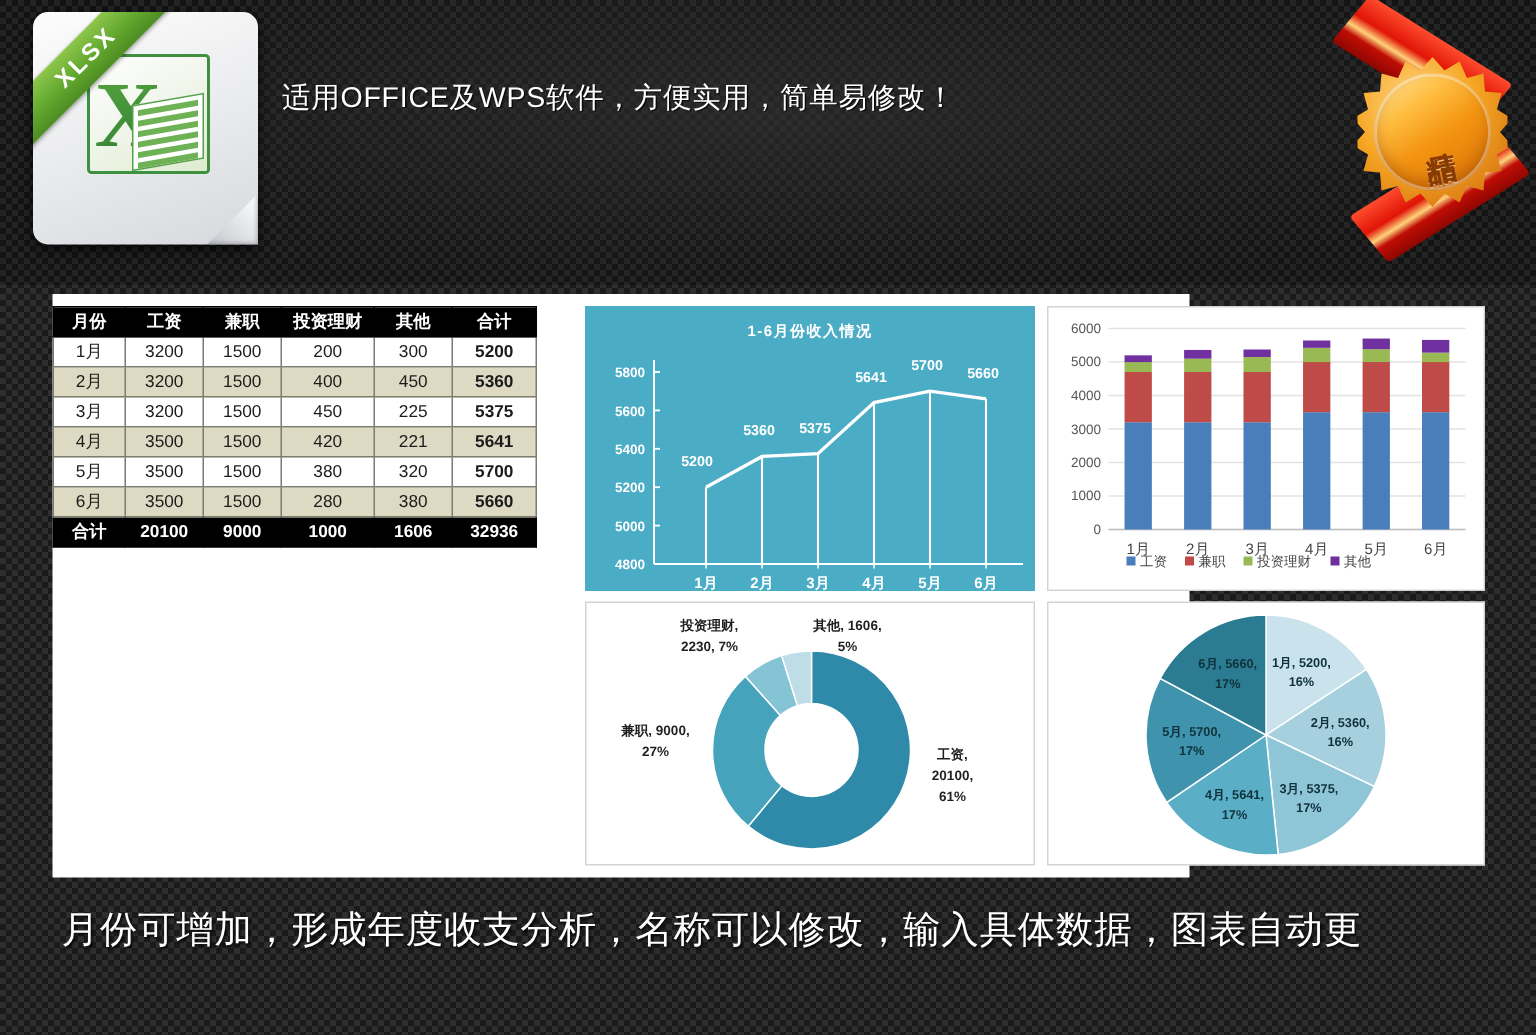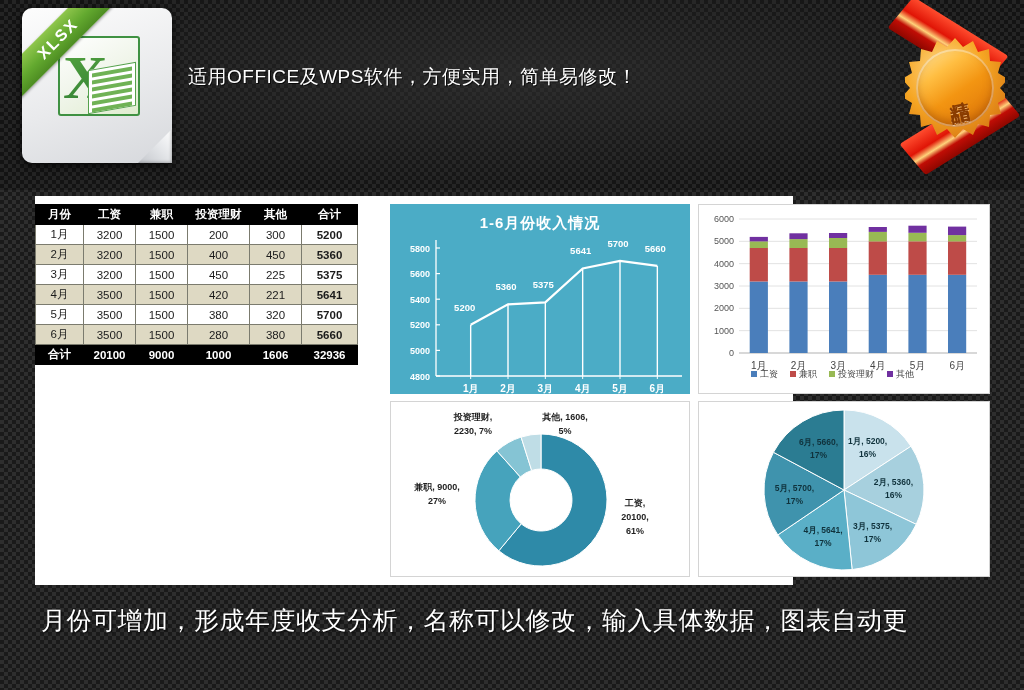--- a/index.html
+++ b/index.html
@@ -81,21 +81,21 @@
 
   
   #title-block { position: absolute; left: 188px; top: 36px; }
   #main-title {
     font-size: 45px; font-weight: bold; line-height: 1; letter-spacing: 1px;
     white-space: nowrap;
   }
   #main-title .t-yellow { color: #ffe400; text-shadow: 2px 2px 0 rgba(0,0,0,.6); }
   #main-title .t-green  { color: #2bff2b; text-shadow: 2px 2px 0 rgba(0,0,0,.6); }
   #subtitle {
-    margin-top: 28px; font-size: 19px; color: #ffffff; letter-spacing: .5px;
+    margin-top: 16px; font-size: 19px; color: #ffffff; letter-spacing: .5px;
     white-space: nowrap; text-shadow: 1px 1px 0 rgba(0,0,0,.7);
   }
 
   
   #badge { position: absolute; right: 10px; top: 6px; width: 118px; height: 162px; }
   #badge .ribbon-l, #badge .ribbon-r {
     position: absolute; width: 112px; height: 40px;
     background: linear-gradient(180deg, #ff4c2e 0%, #e01506 40%, #ffd27a 58%, #c00d05 72%, #8e0700 100%);
   }
   #badge .ribbon-l { left: -4px; top: 16px; transform: rotate(32deg) skewX(-8deg); border-radius: 3px; }
@@ -150,21 +150,21 @@
   
   .panel { position: absolute; background: #ffffff; border: 1px solid #d4d4d4; }
 
   
   #line-chart-panel {
     left: 355px; top: 8px; width: 300px; height: 190px;
     background: #4bacc6; border: none;
   }
   #line-title {
     position: absolute; left: 0; top: 10px; width: 100%; text-align: center;
-    color: #ffffff; font-size: 15px; font-weight: bold; letter-spacing: 1px;
+    color: #ffffff; font-size: 10px; font-weight: bold; letter-spacing: 1px;
   }
   #line-svg { position: absolute; left: 0; top: 0; }
   .lc-axis-label { fill: #ffffff; font-size: 9px; font-weight: bold; font-family: "Liberation Sans", sans-serif; }
   .lc-x-label   { fill: #ffffff; font-size: 10px; font-weight: bold; font-family: "Liberation Sans", sans-serif; text-anchor: middle; }
   .lc-pt-label  { fill: #ffffff; font-size: 9.5px; font-weight: bold; font-family: "Liberation Sans", sans-serif; text-anchor: middle; }
 
   
   #bar-chart-panel { left: 663px; top: 8px; width: 292px; height: 190px; }
   .bc-axis-label { fill: #555; font-size: 9px; font-family: "Liberation Sans", sans-serif; text-anchor: end; }
   .bc-x-label    { fill: #444; font-size: 10px; font-family: "Liberation Sans", sans-serif; text-anchor: middle; }

